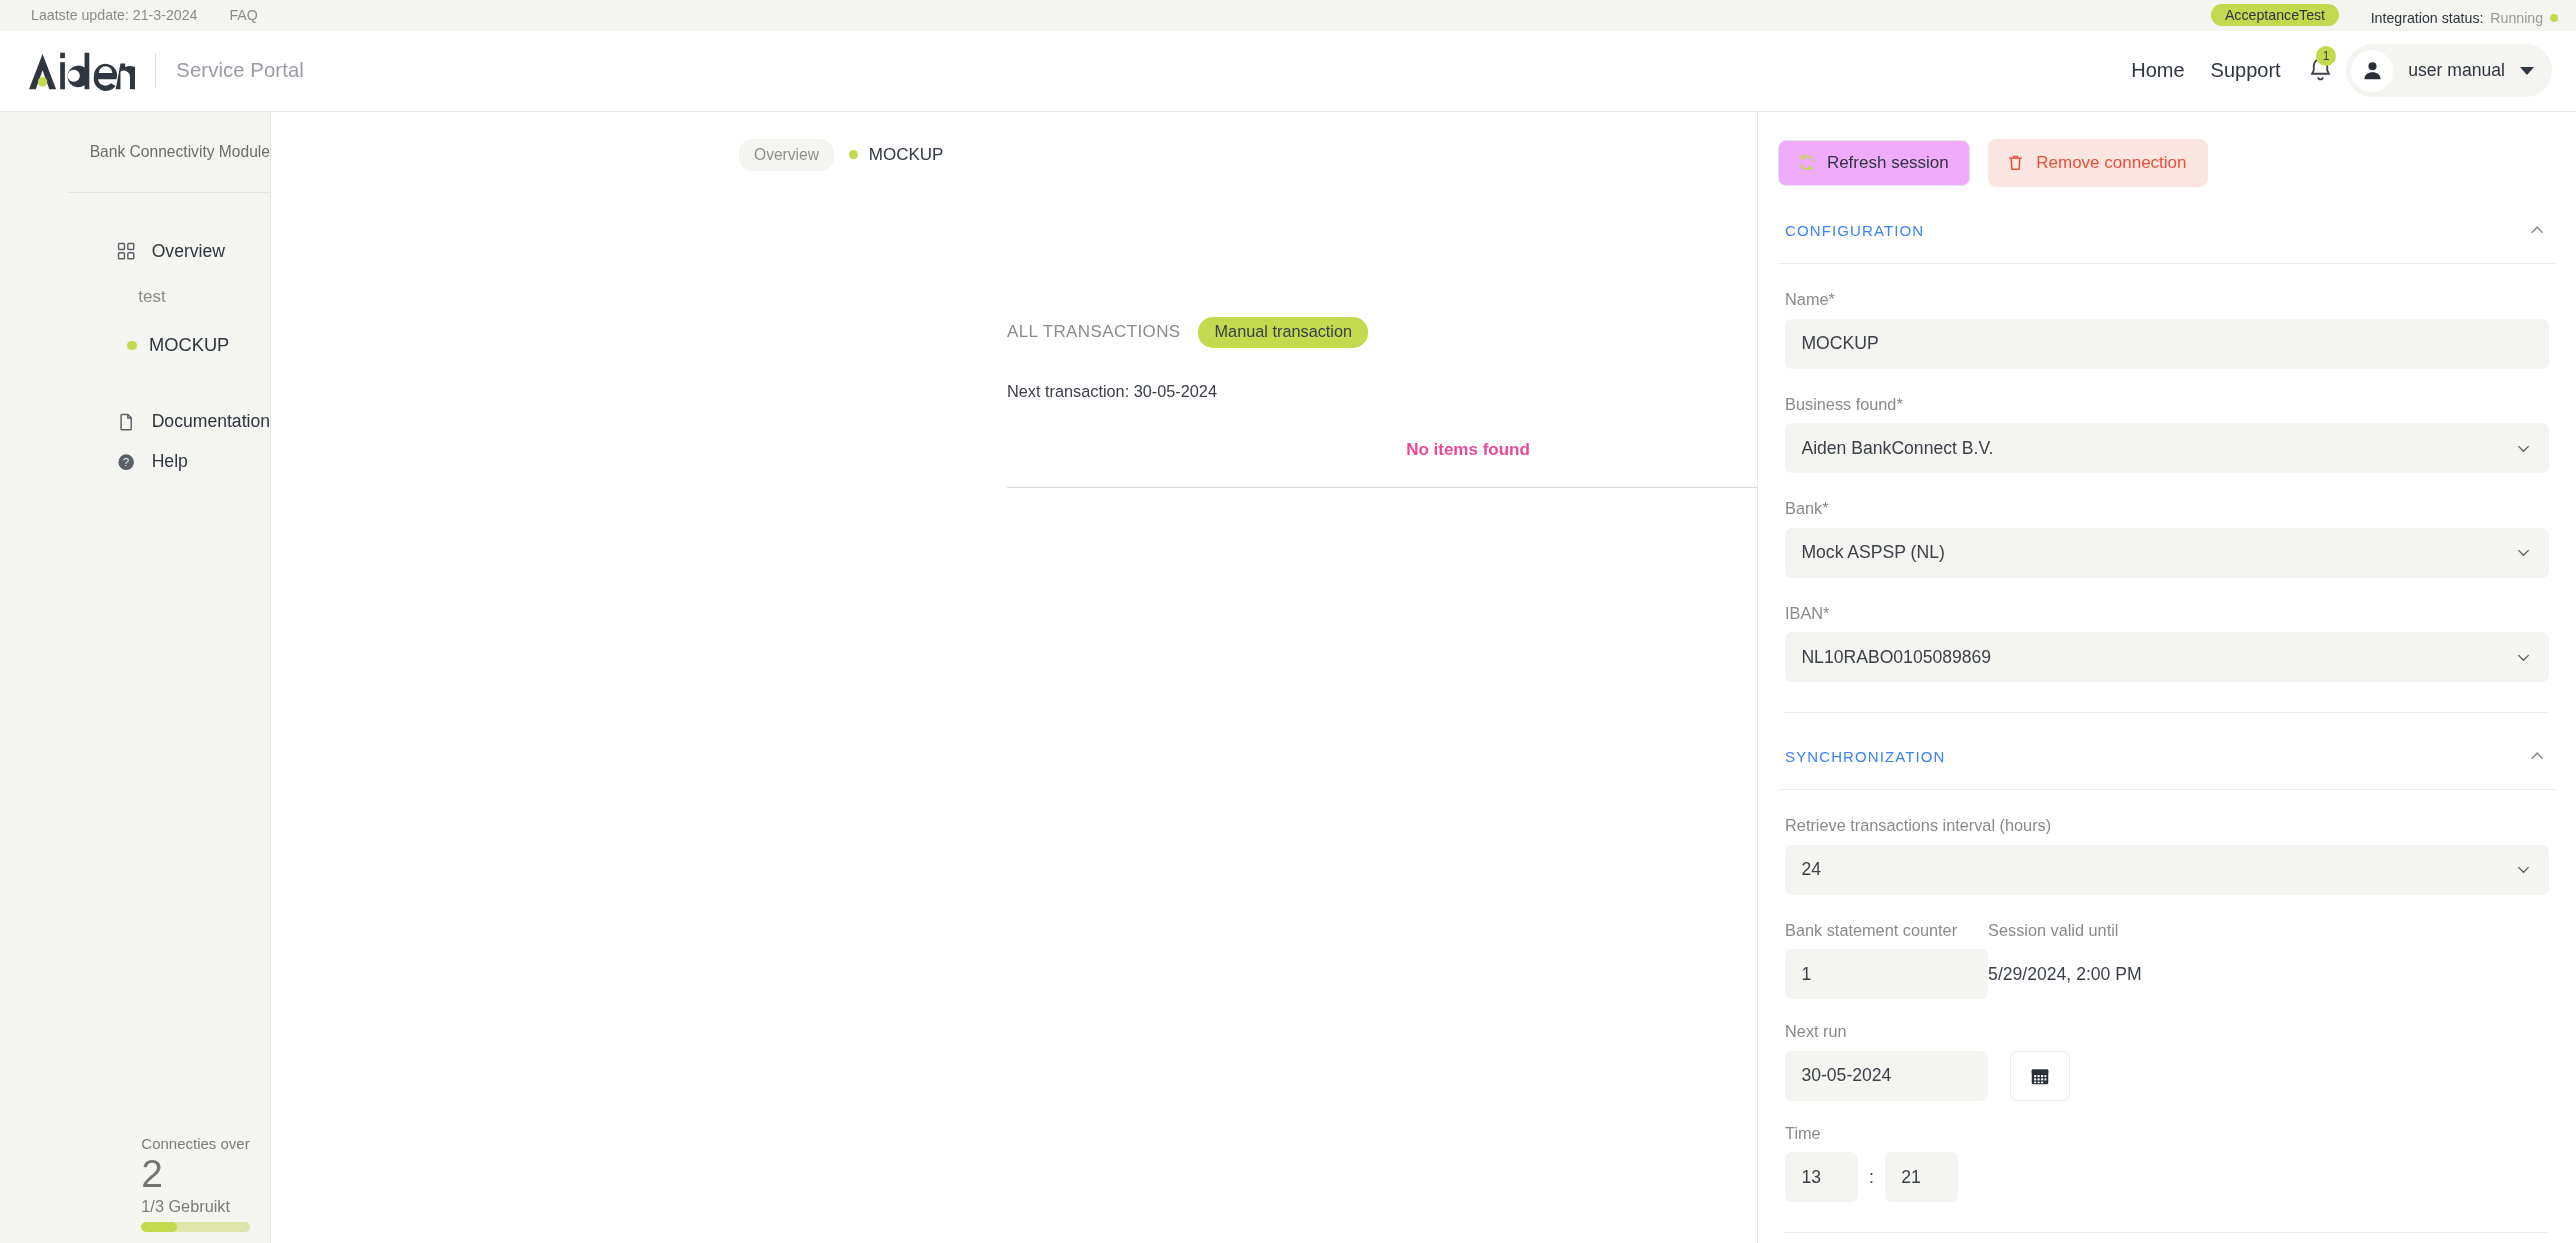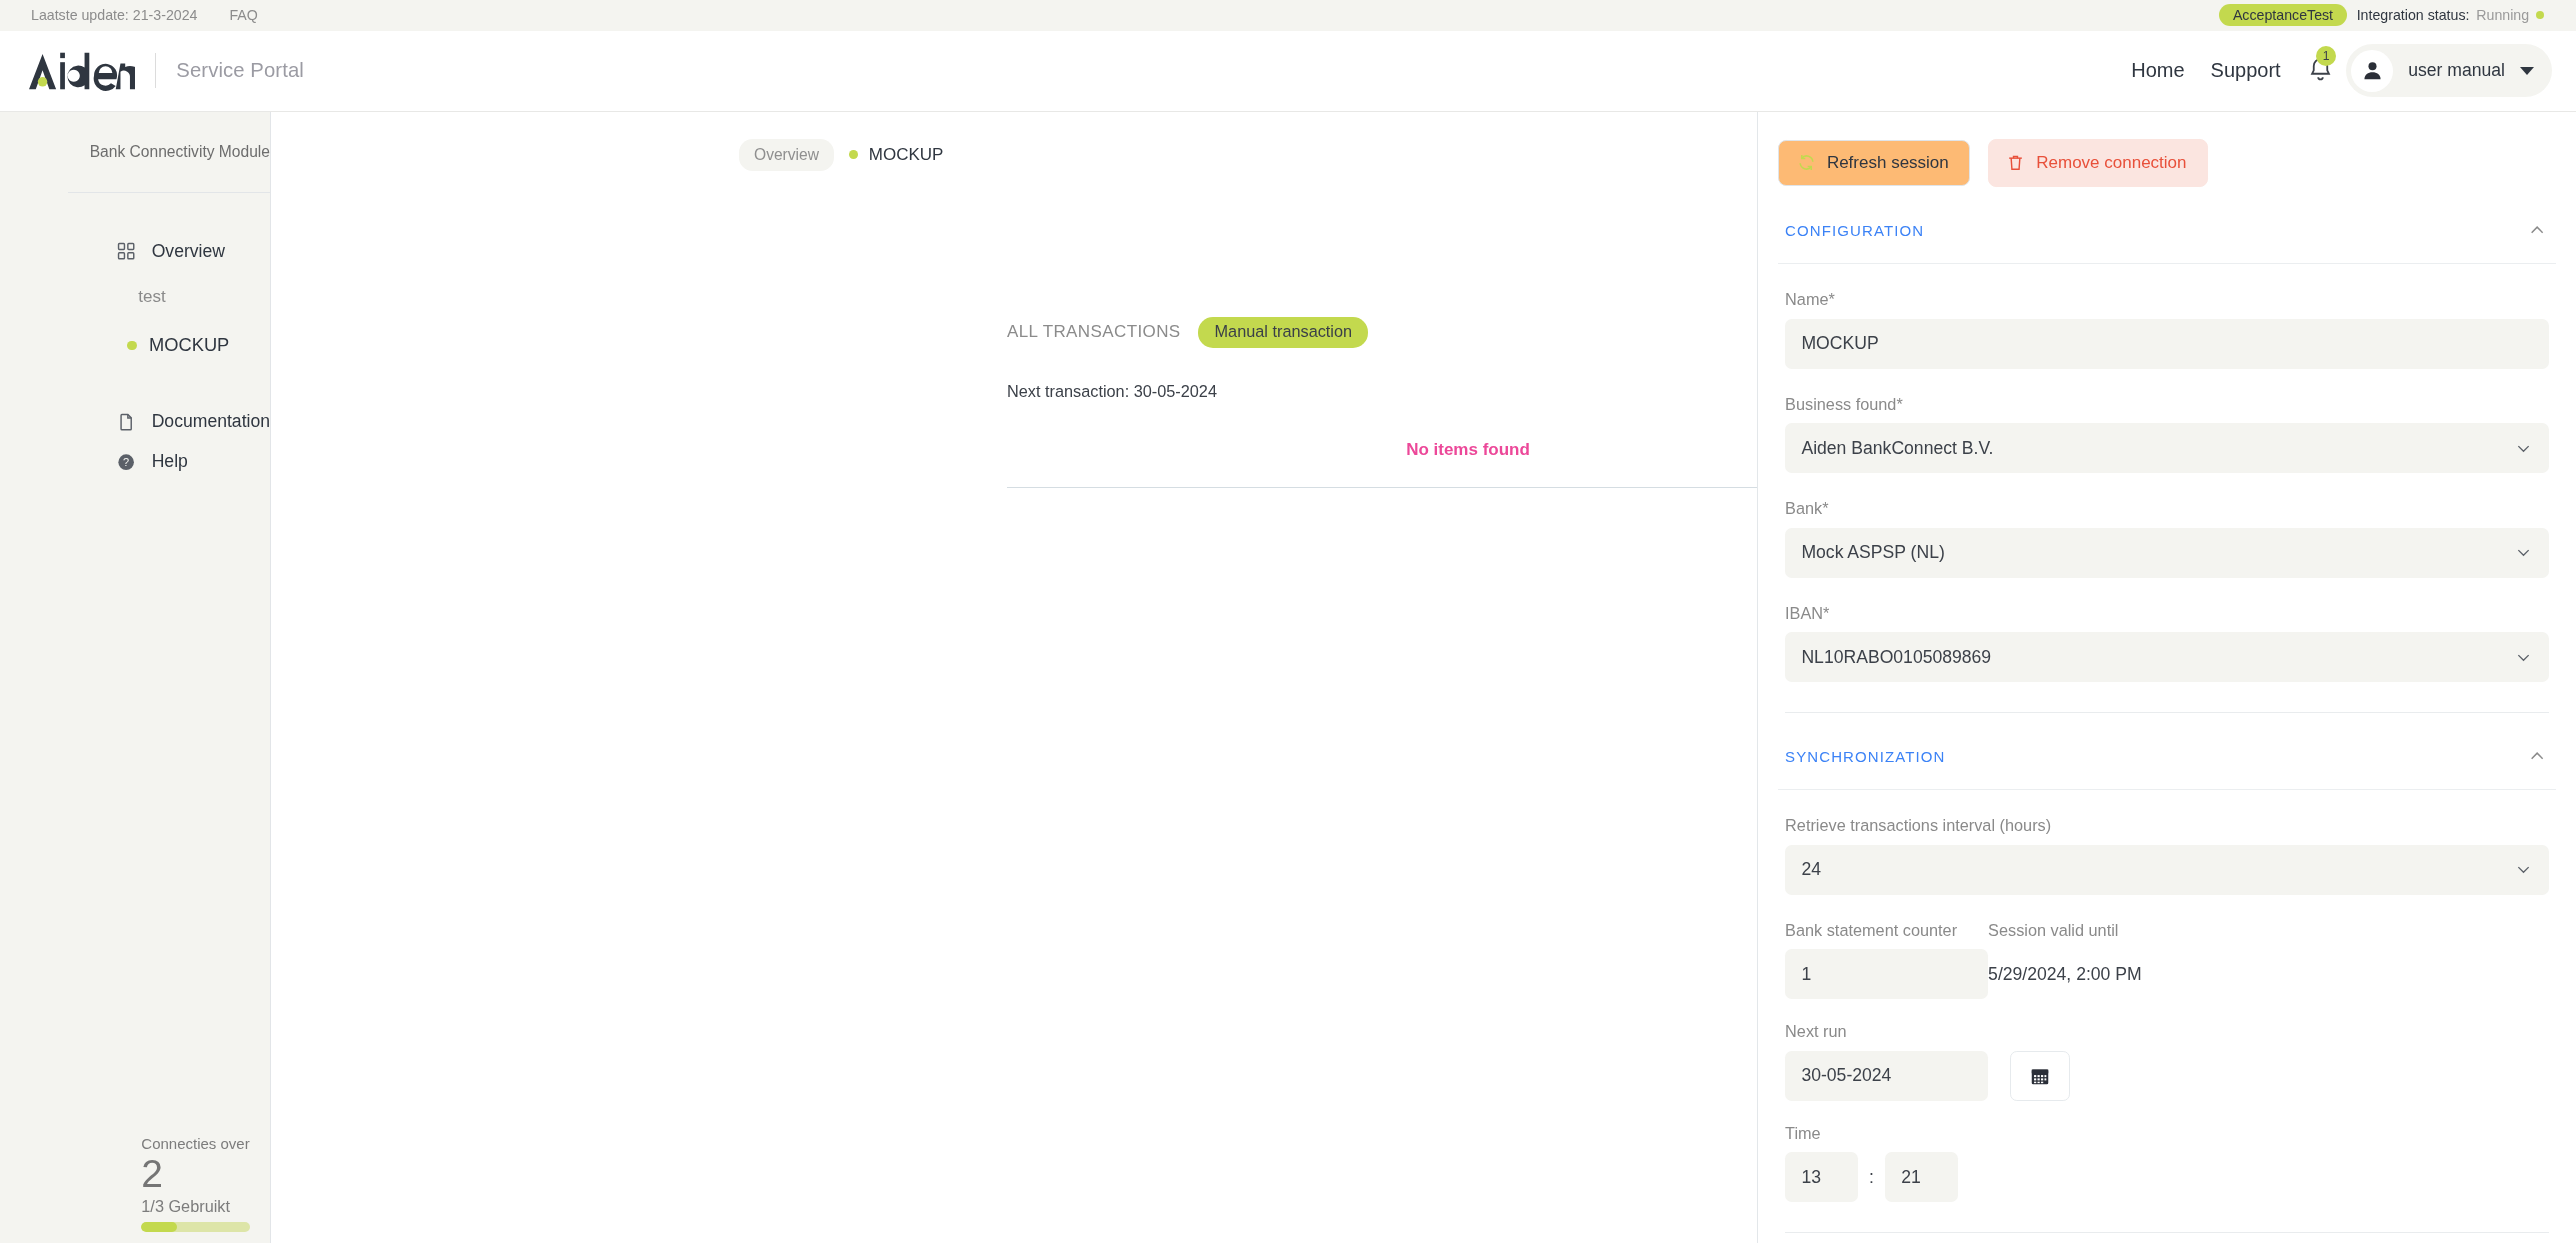--- a/index.html
+++ b/index.html
@@ -13,21 +13,21 @@
 
   
   .topbar {
     position: absolute; left: 0; top: 0; width: 2576px; height: 30.5px;
     background: #f4f4f0;
     display: flex; align-items: center;
   }
   .topbar-left { display: flex; align-items: center; gap: 32px; padding-left: 31px; }
   .topbar-left span { font-size: 14.2px; color: #8c8c8c; }
   .topbar-right {
-    margin-left: auto; display: flex; align-items: center; gap: 10px; padding-right: 32px;
+    margin-left: auto; display: flex; align-items: flex-end; gap: 32px; padding-right: 18px;
   }
   .env-badge {
     background: #c3d94e; color: #2f3640; font-size: 14.2px;
     padding: 3.4px 13.6px 4.7px 13.6px; border-radius: 15px; line-height: 1;
   }
   .integration-status { font-size: 14.2px; color: #2f3640; display: flex; align-items: center; gap: 6.8px; }
   .integration-status .val { color: #9a9a9a; }
   .status-dot { width: 8.1px; height: 8.1px; border-radius: 50%; background: #c3d94e; display: inline-block; }
 
   
@@ -128,21 +128,21 @@
   .rightpanel {
     position: absolute; left: 1757px; top: 112px; width: 819px; height: 1132px;
     background: #ffffff; border-left: 0.7px solid #e3e7ea;
   }
   .rp-actions { display: flex; align-items: center; gap: 17.6px; padding: 27px 0 0 20.3px; }
   .btn {
     display: flex; align-items: center; gap: 11px; cursor: pointer;
     border-radius: 8.1px; line-height: 1; font-size: 17px;
   }
   .btn-refresh {
-    background: #fdba74; border: 0.7px solid #e0e4e8; color: #2f3640;
+    background: #f0abfc; border: 0.7px solid #e0e4e8; color: #2f3640;
     padding: 12.2px 20.3px 13.6px 17.6px;
   }
   .btn-remove {
     background: #fbe5e0; border: 0.7px solid #fbe5e0; color: #e8503a;
     padding: 13px 20.3px 14.2px 17.6px;
   }
 
   .panel-section { margin: 0 20.3px; }
   .section-head {
     display: flex; align-items: center; justify-content: space-between;

